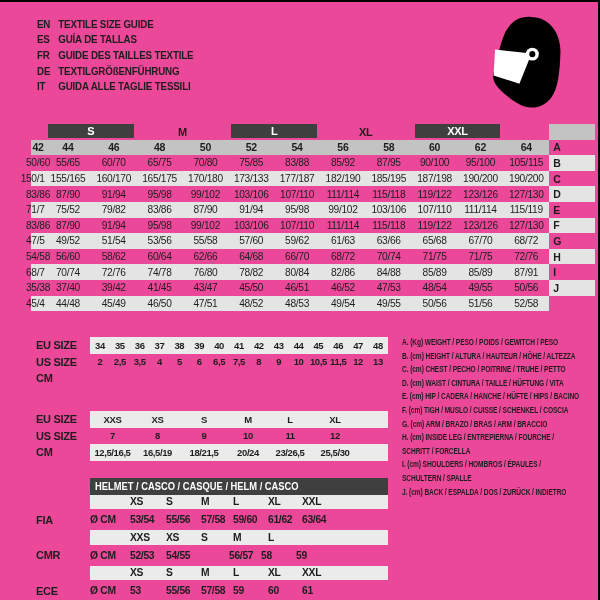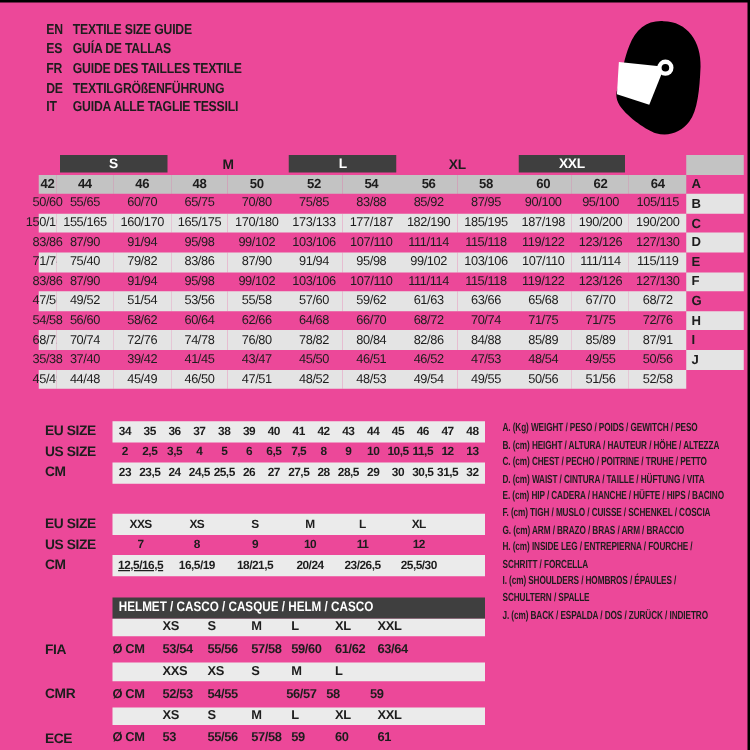--- a/index.html
+++ b/index.html
@@ -145,21 +145,21 @@
       <div class="mcell">99/102</div>
       <div class="mcell">103/106</div>
       <div class="mcell">107/110</div>
       <div class="mcell">111/114</div>
       <div class="mcell">115/118</div>
       <div class="mcell">119/122</div>
       <div class="mcell">123/126</div>
       <div class="mcell">127/130</div>
       <div class="mcell rowlabel stripe">D</div>
       <div class="mcell stripe">71/74</div>
-      <div class="mcell stripe">75/40</div>
+      <div class="mcell stripe">75/52</div>
       <div class="mcell stripe">79/82</div>
       <div class="mcell stripe">83/86</div>
       <div class="mcell stripe">87/90</div>
       <div class="mcell stripe">91/94</div>
       <div class="mcell stripe">95/98</div>
       <div class="mcell stripe">99/102</div>
       <div class="mcell stripe">103/106</div>
       <div class="mcell stripe">107/110</div>
       <div class="mcell stripe">111/114</div>
       <div class="mcell stripe">115/119</div>
@@ -280,37 +280,20 @@
             <div class="scell">9</div>
             <div class="scell">10</div>
             <div class="scell">10,5</div>
             <div class="scell">11,5</div>
             <div class="scell">12</div>
             <div class="scell">13</div>
           </div>
         </div>
         <div class="srow">
           <div class="srow-label">CM</div>
-          <div class="srow-cells shaded">
-            <div class="scell">23</div>
-            <div class="scell">23,5</div>
-            <div class="scell">24</div>
-            <div class="scell">24,5</div>
-            <div class="scell">25,5</div>
-            <div class="scell">26</div>
-            <div class="scell">27</div>
-            <div class="scell">27,5</div>
-            <div class="scell">28</div>
-            <div class="scell">28,5</div>
-            <div class="scell">29</div>
-            <div class="scell">30</div>
-            <div class="scell">30,5</div>
-            <div class="scell">31,5</div>
-            <div class="scell">32</div>
-          </div>
         </div>
       </div>
   </div>
 
   <div class="section gloves" style="top:411px;">
     <div class="section-body">
         <div class="srow">
           <div class="srow-label">EU SIZE</div>
           <div class="srow-cells shaded">
             <div class="scell" style="flex: 0 0 45px; width: 45px;">XXS</div>
@@ -328,21 +311,21 @@
             <div class="scell" style="flex: 0 0 45px; width: 45px;">8</div>
             <div class="scell" style="flex: 0 0 48px; width: 48px;">9</div>
             <div class="scell" style="flex: 0 0 40px; width: 40px;">10</div>
             <div class="scell" style="flex: 0 0 44px; width: 44px;">11</div>
             <div class="scell" style="flex: 0 0 46px; width: 46px;">12</div>
           </div>
         </div>
         <div class="srow">
           <div class="srow-label">CM</div>
           <div class="srow-cells shaded">
-            <div class="scell" style="flex: 0 0 45px; width: 45px; text-decoration: underline;">12,5/16,5</div>
+            <div class="scell" style="flex: 0 0 45px; width: 45px;">12,5/16,5</div>
             <div class="scell" style="flex: 0 0 45px; width: 45px;">16,5/19</div>
             <div class="scell" style="flex: 0 0 48px; width: 48px;">18/21,5</div>
             <div class="scell" style="flex: 0 0 40px; width: 40px;">20/24</div>
             <div class="scell" style="flex: 0 0 44px; width: 44px;">23/26,5</div>
             <div class="scell" style="flex: 0 0 46px; width: 46px;">25,5/30</div>
           </div>
         </div>
       </div>
   </div>
 

